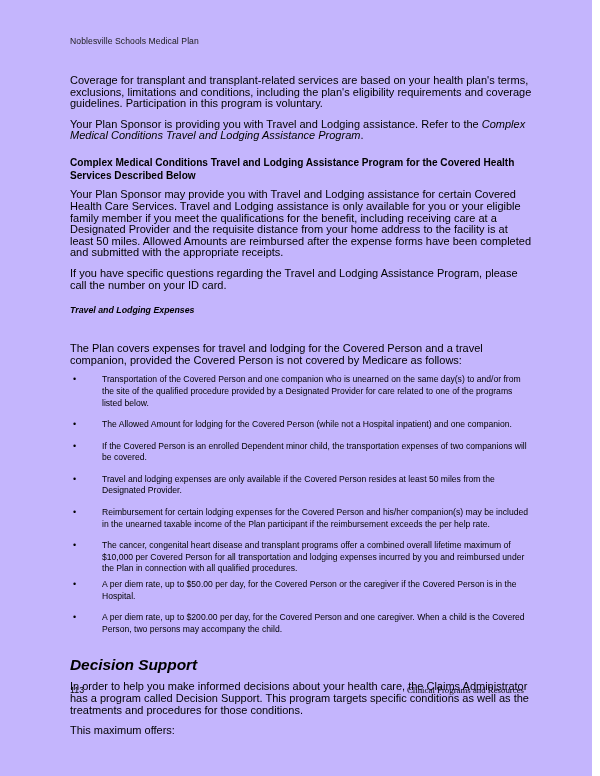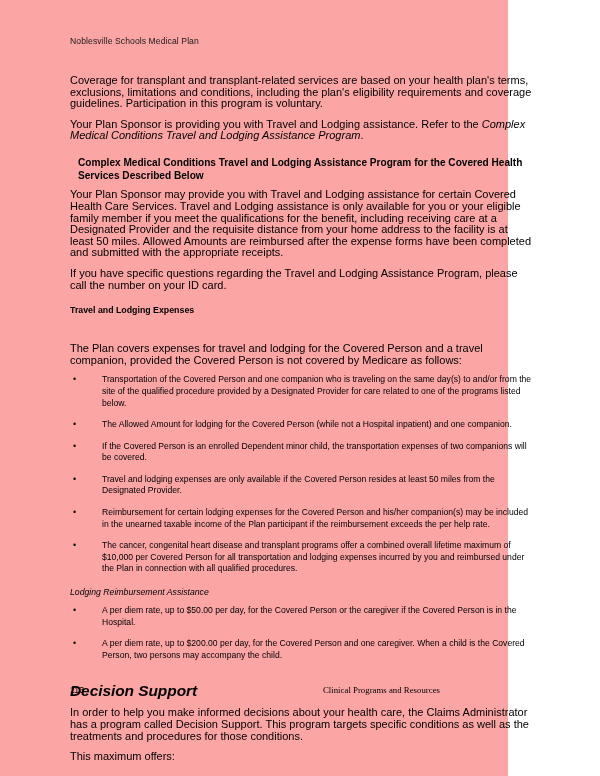--- a/index.html
+++ b/index.html
@@ -9,23 +9,23 @@
   }
   body {
     width: 600px;
     height: 776px;
     font-family: "Liberation Sans", sans-serif;
     color: #000000;
     -webkit-font-smoothing: antialiased;
   }
   .page {
     position: relative;
-    width: 508px;
+    width: 592px;
     height: 776px;
-    background: #fca5a5;
+    background: #c4b5fd;
     box-sizing: border-box;
   }
   .content {
     position: absolute;
     left: 70px;
     top: 36px;
     width: 462px;
   }
   .running-header {
     font-size: 8.6px;
@@ -45,29 +45,30 @@
     margin-bottom: 8px;
     margin-top: 27px;
   }
   .italic {
     font-style: italic;
   }
   h2.section-heading {
     font-size: 10.1px;
     line-height: 13.2px;
     font-weight: bold;
-    margin: 14px 0 7px 8px;
+    margin: 14px 0 7px 0;
     color: #000000;
   }
   h3.sub-heading {
     font-size: 8.8px;
     line-height: 12px;
     font-weight: bold;
     margin: 13px 0 21px 0;
     color: #000000;
+    font-style: italic;
   }
   h4.italic-heading {
     font-size: 8.7px;
     line-height: 12px;
     font-weight: normal;
     font-style: italic;
     margin: 11px 0 7px 0;
     color: #000000;
   }
   h1.major-heading {
@@ -141,21 +142,21 @@
 
     <p class="body-para">If you have specific questions regarding the Travel and Lodging Assistance Program, please call the number on your ID card.</p>
 
     <h3 class="sub-heading">Travel and Lodging Expenses</h3>
 
     <p class="body-para tight">The Plan covers expenses for travel and lodging for the Covered Person and a travel companion, provided the Covered Person is not covered by Medicare as follows:</p>
 
     <ul class="bullets">
       <li>
         <span class="bullet-mark">•</span>
-        <span>Transportation of the Covered Person and one companion who is traveling on the same day(s) to and/or from the site of the qualified procedure provided by a Designated Provider for care related to one of the programs listed below.</span>
+        <span>Transportation of the Covered Person and one companion who is unearned on the same day(s) to and/or from the site of the qualified procedure provided by a Designated Provider for care related to one of the programs listed below.</span>
       </li>
       <li>
         <span class="bullet-mark">•</span>
         <span>The Allowed Amount for lodging for the Covered Person (while not a Hospital inpatient) and one companion.</span>
       </li>
       <li>
         <span class="bullet-mark">•</span>
         <span>If the Covered Person is an enrolled Dependent minor child, the transportation expenses of two companions will be covered.</span>
       </li>
       <li>
@@ -165,21 +166,20 @@
       <li>
         <span class="bullet-mark">•</span>
         <span>Reimbursement for certain lodging expenses for the Covered Person and his/her companion(s) may be included in the unearned taxable income of the Plan participant if the reimbursement exceeds the per help rate.</span>
       </li>
       <li>
         <span class="bullet-mark">•</span>
         <span>The cancer, congenital heart disease and transplant programs offer a combined overall lifetime maximum of $10,000 per Covered Person for all transportation and lodging expenses incurred by you and reimbursed under the Plan in connection with all qualified procedures.</span>
       </li>
     </ul>
 
-    <h4 class="italic-heading">Lodging Reimbursement Assistance</h4>
 
     <ul class="bullets">
       <li>
         <span class="bullet-mark">•</span>
         <span>A per diem rate, up to $50.00 per day, for the Covered Person or the caregiver if the Covered Person is in the Hospital.</span>
       </li>
       <li>
         <span class="bullet-mark">•</span>
         <span>A per diem rate, up to $200.00 per day, for the Covered Person and one caregiver. When a child is the Covered Person, two persons may accompany the child.</span>
       </li>

